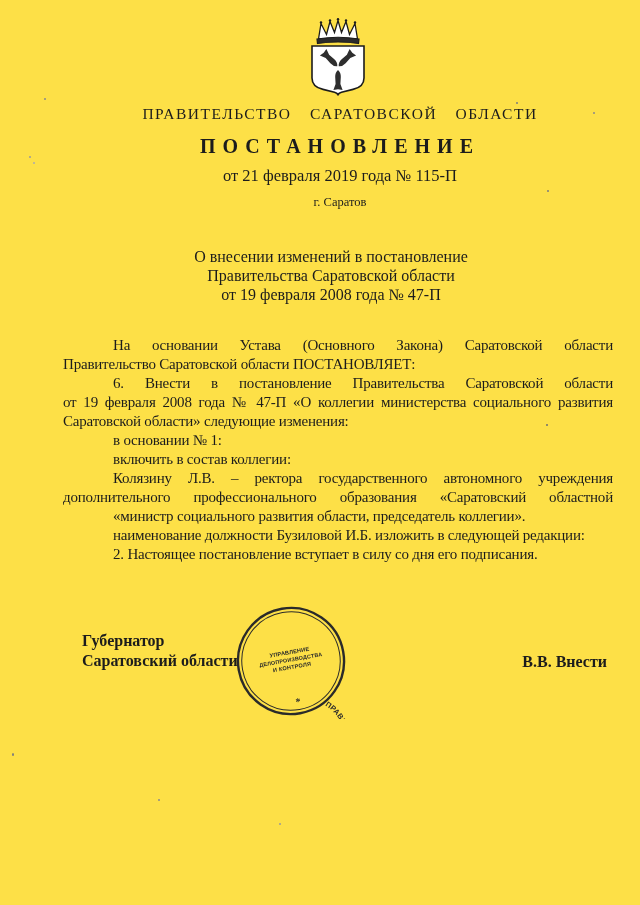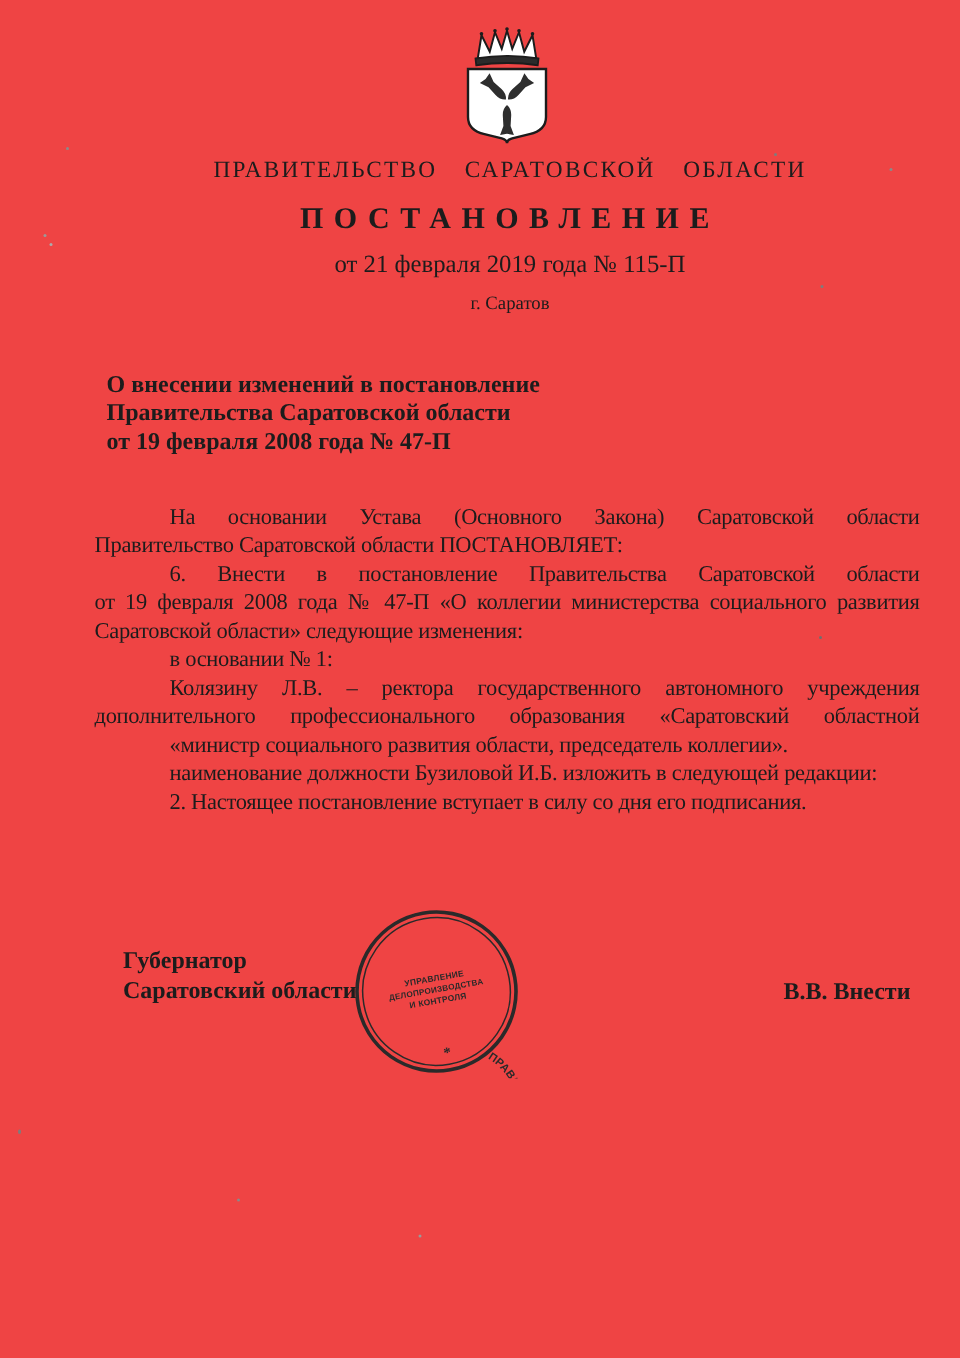--- a/index.html
+++ b/index.html
@@ -1,17 +1,17 @@
 <!DOCTYPE html>
 <html><head>
 <meta charset="utf-8">
 <style>
   html,body{margin:0;padding:0;background:#e8e8e8;}
   .page{
-    position:relative;width:640px;height:905px;background:#ef4444;
+    position:relative;width:640px;height:905px;background:#fde047;
     font-family:"Liberation Serif", serif;color:#1c1c1c;overflow:hidden;
   }
   
   .arms{position:absolute;left:303px;top:14px;width:70px;height:86px;}
   .org-name{
     position:absolute;left:63px;top:104px;width:554px;text-align:center;
     font-size:15.5px;letter-spacing:1.5px;word-spacing:13px;line-height:20px;
   }
   .doc-type{
     position:absolute;left:63px;top:133px;width:554px;text-align:center;
@@ -21,21 +21,21 @@
     position:absolute;left:63px;top:165px;width:554px;text-align:center;
     font-size:16.5px;line-height:21px;
   }
   .city{
     position:absolute;left:63px;top:194px;width:554px;text-align:center;
     font-size:12.5px;line-height:16px;
   }
   
   .title{
     position:absolute;left:71px;top:247px;width:520px;
-    font-size:16px;font-weight:bold;line-height:19px;
+    font-size:16px;font-weight:normal;line-height:19px;text-align:center;
   }
   
   .body-text{
     position:absolute;left:63px;top:336px;width:550px;
     font-size:15px;letter-spacing:-0.2px;line-height:19px;
   }
   .bline{height:19px;white-space:nowrap;overflow:visible;}
   .bline.ind{padding-left:50px;}
   .bline.just{white-space:normal;text-align:justify;text-align-last:justify;}
   
@@ -95,20 +95,21 @@
     <div>от 19 февраля 2008 года № 47-П</div>
   </div>
 
   <div class="body-text">
       <div class="bline ind just">На основании Устава (Основного Закона) Саратовской области</div>
       <div class="bline">Правительство Саратовской области ПОСТАНОВЛЯЕТ:</div>
       <div class="bline ind just">6. Внести в постановление Правительства Саратовской области</div>
       <div class="bline just">от 19 февраля 2008 года № 47-П «О коллегии министерства социального развития</div>
       <div class="bline">Саратовской области» следующие изменения:</div>
       <div class="bline ind">в основании № 1:</div>
+      <div class="bline ind">включить в состав коллегии:</div>
       <div class="bline ind just">Колязину Л.В. – ректора государственного автономного учреждения</div>
       <div class="bline just">дополнительного профессионального образования «Саратовский областной</div>
       <div class="bline ind">«министр социального развития области, председатель коллегии».</div>
       <div class="bline ind">наименование должности Бузиловой И.Б. изложить в следующей редакции:</div>
       <div class="bline ind">2. Настоящее постановление вступает в силу со дня его подписания.</div>
     </div>
 
   <div class="sig-post">
     <div>Губернатор</div>
     <div>Саратовский области</div>

